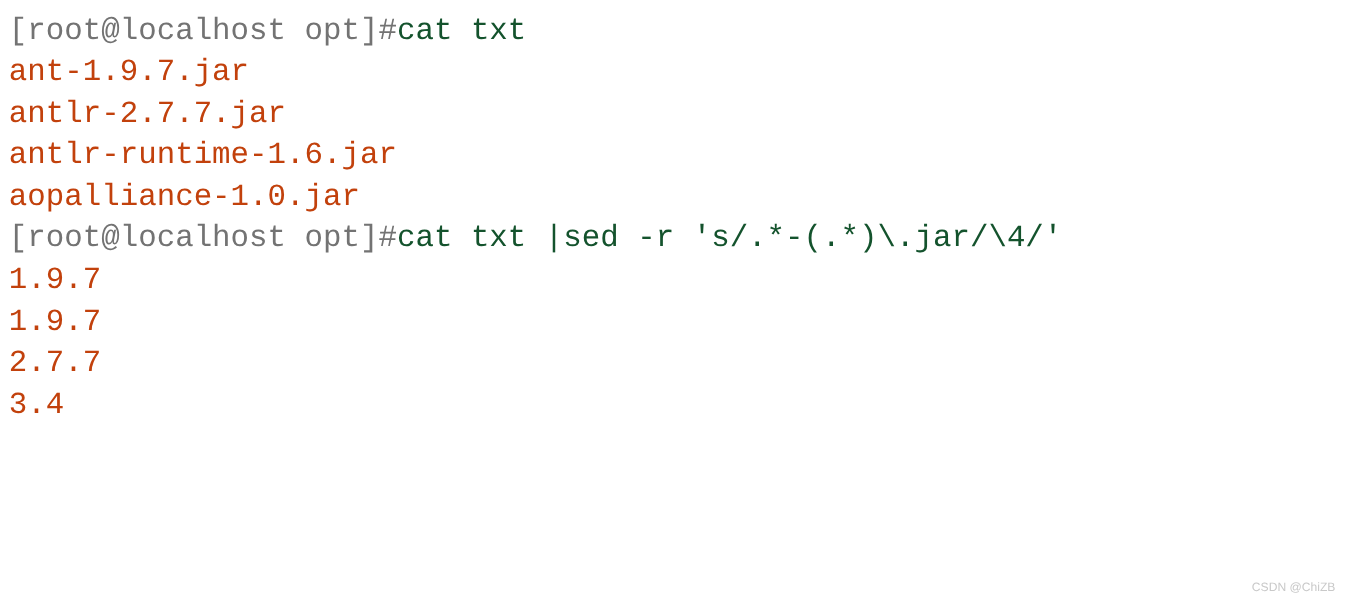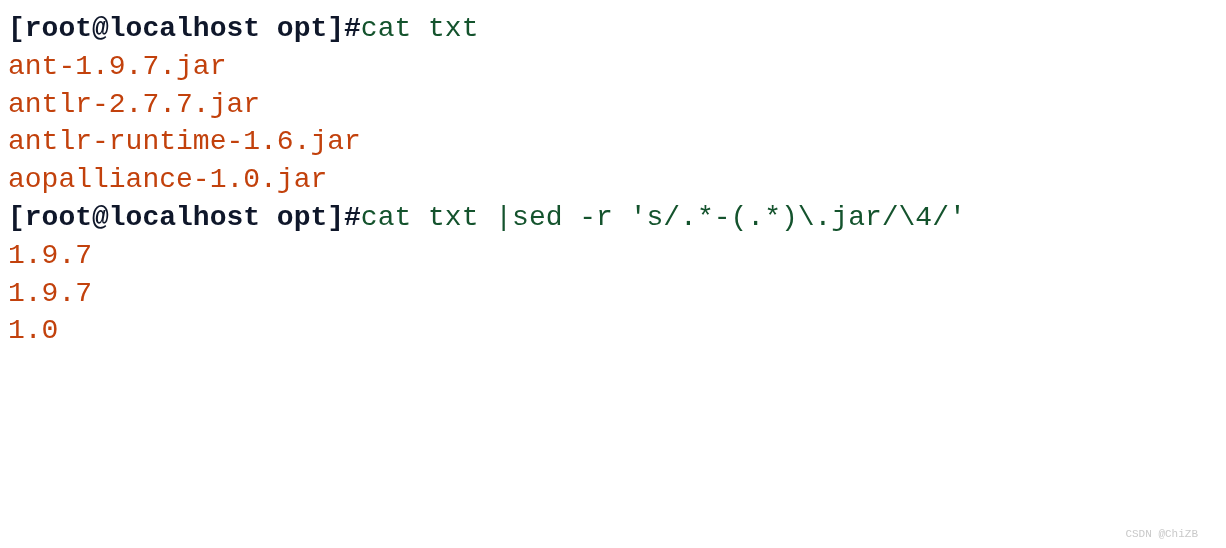--- a/index.html
+++ b/index.html
@@ -15,50 +15,51 @@
       padding: 10px 8px;
       width: 1226px;
       height: 548px;
       position: relative;
       color: #3a3a3a;
     }
     .line {
       white-space: pre;
     }
     .prompt {
-      color: #0f172a;
-      font-weight: bold;
+      color: #737373;
+      font-weight: normal;
     }
     .command {
       color: #14532d;
       font-weight: normal;
     }
     .output {
       color: #c2410c;
     }
     .watermark {
       position: absolute;
-      right: 28px;
+      right: 12px;
       bottom: 6px;
       font-size: 11px;
       color: #c9c9c9;
-      font-family: Liberation Mono, monospace;
+      font-family: Liberation Sans, sans-serif;
     }
   </style>
 </head>
 <body>
 
 <div>
   <div class="line"><span class="prompt">[root@localhost opt]#</span><span class="command">cat txt</span></div>
   <div class="line output">ant-1.9.7.jar</div>
   <div class="line output">antlr-2.7.7.jar</div>
   <div class="line output">antlr-runtime-1.6.jar</div>
   <div class="line output">aopalliance-1.0.jar</div>
 </div>
 
 <div>
   <div class="line"><span class="prompt">[root@localhost opt]#</span><span class="command">cat txt |sed -r 's/.*-(.*)\.jar/\4/'</span></div>
   <div class="line output">1.9.7</div>
   <div class="line output">1.9.7</div>
-  <div class="line output">1.0</div>
+  <div class="line output">2.7.7</div>
+  <div class="line output">3.4</div>
 </div>
 
 <div class="watermark">CSDN @ChiZB</div>
 
 </body></html>

